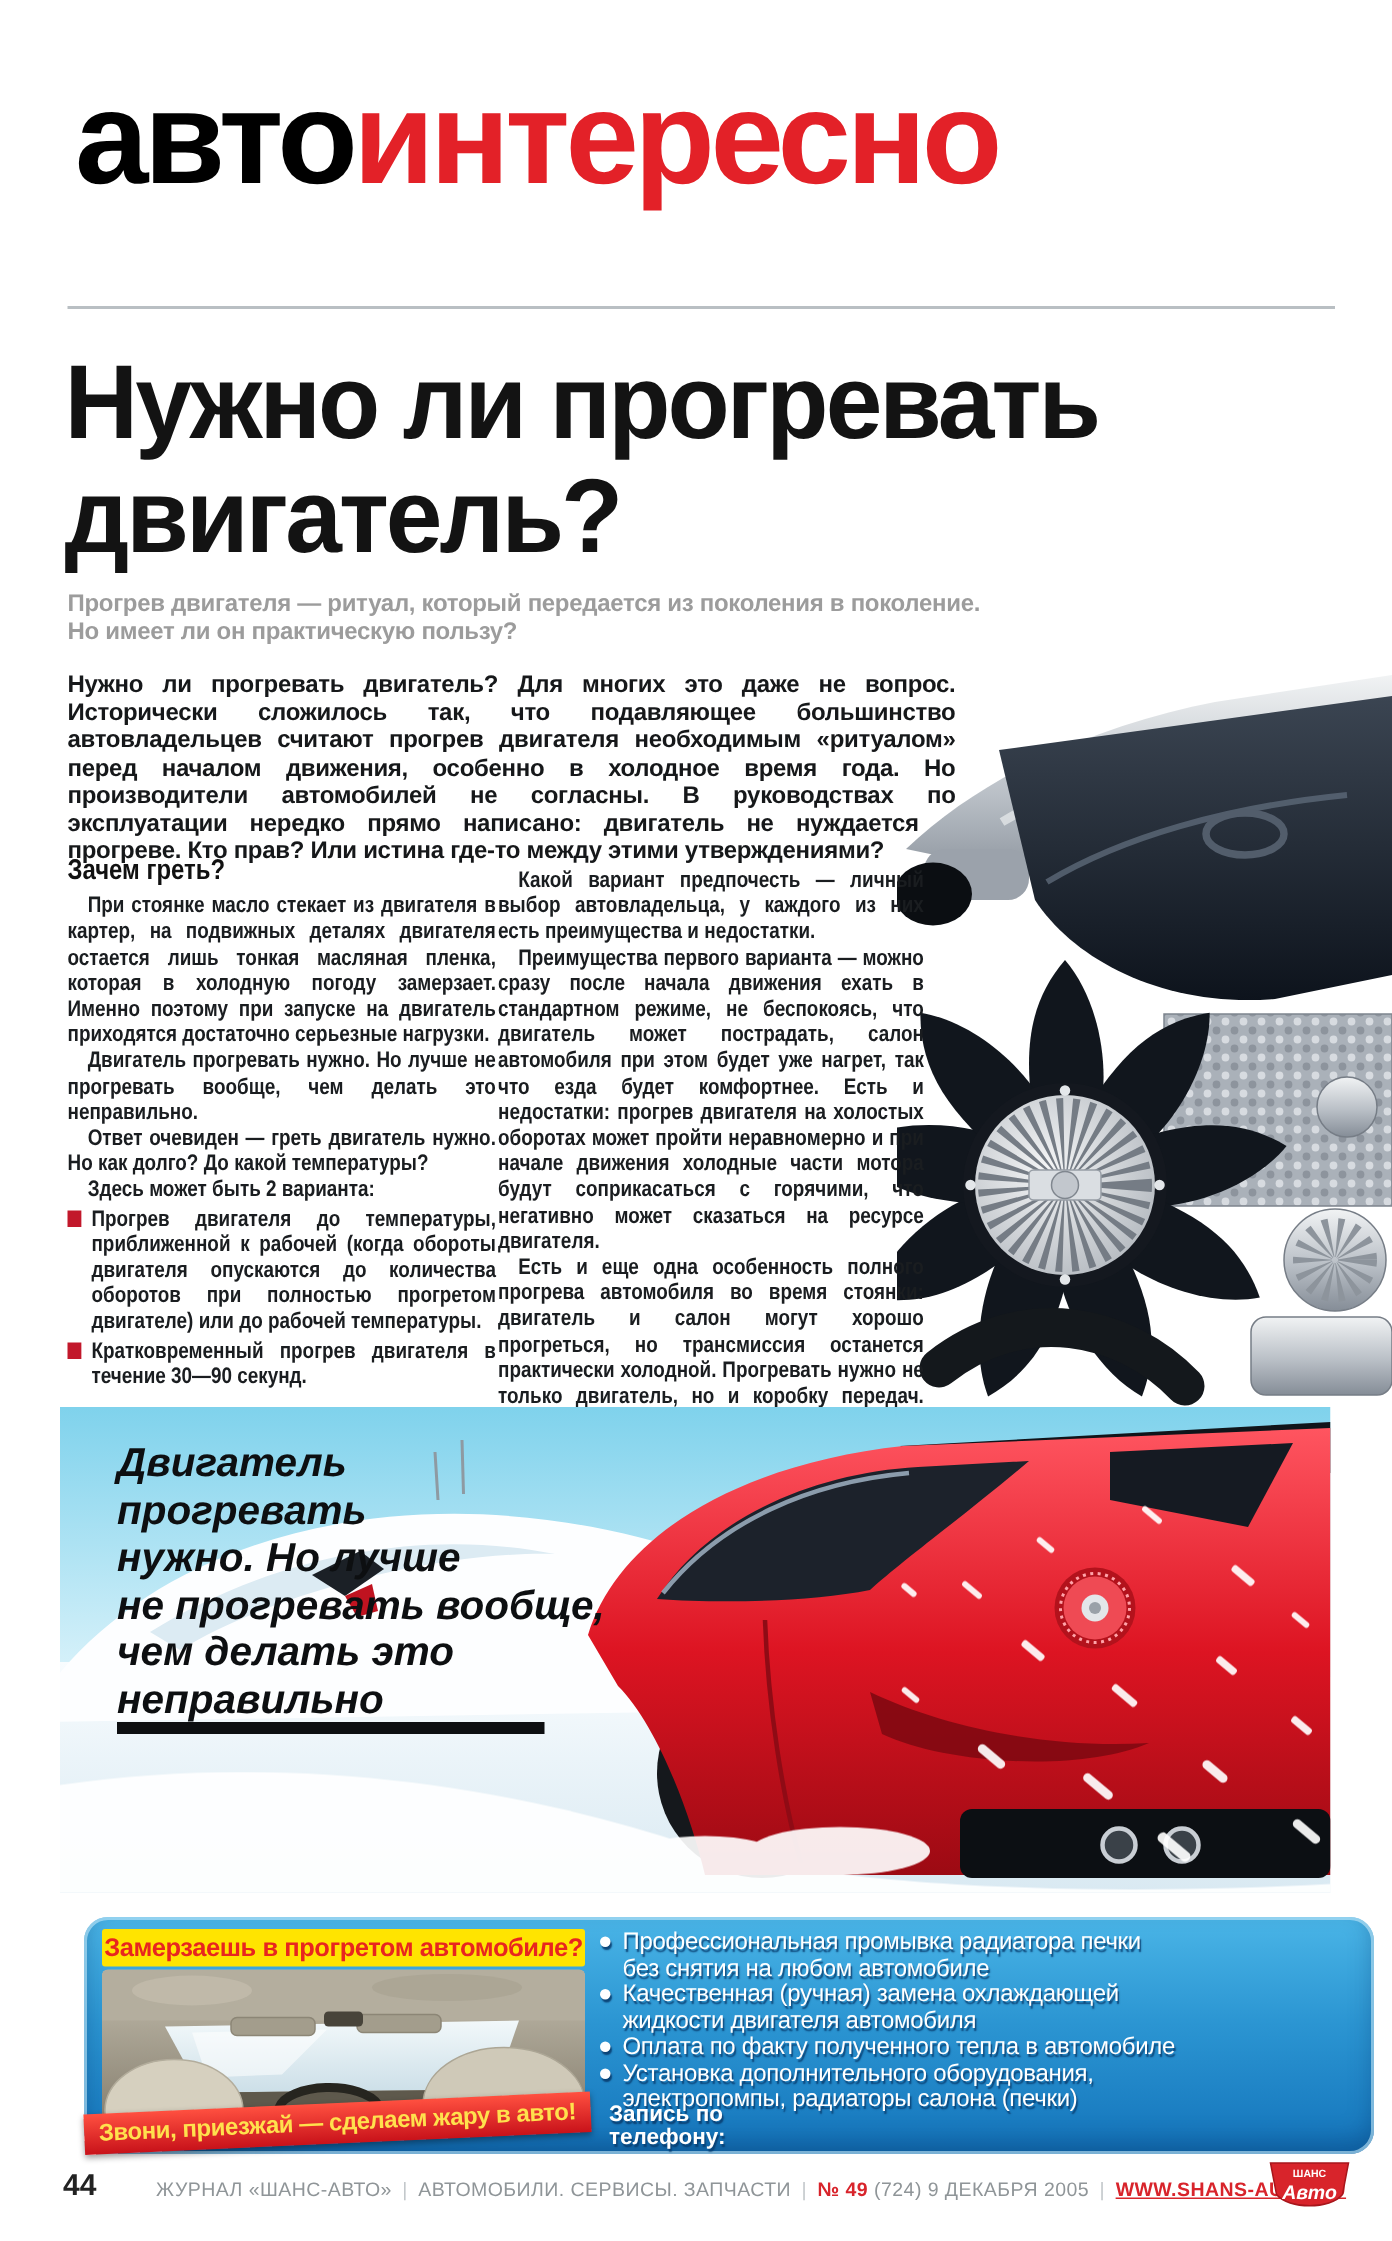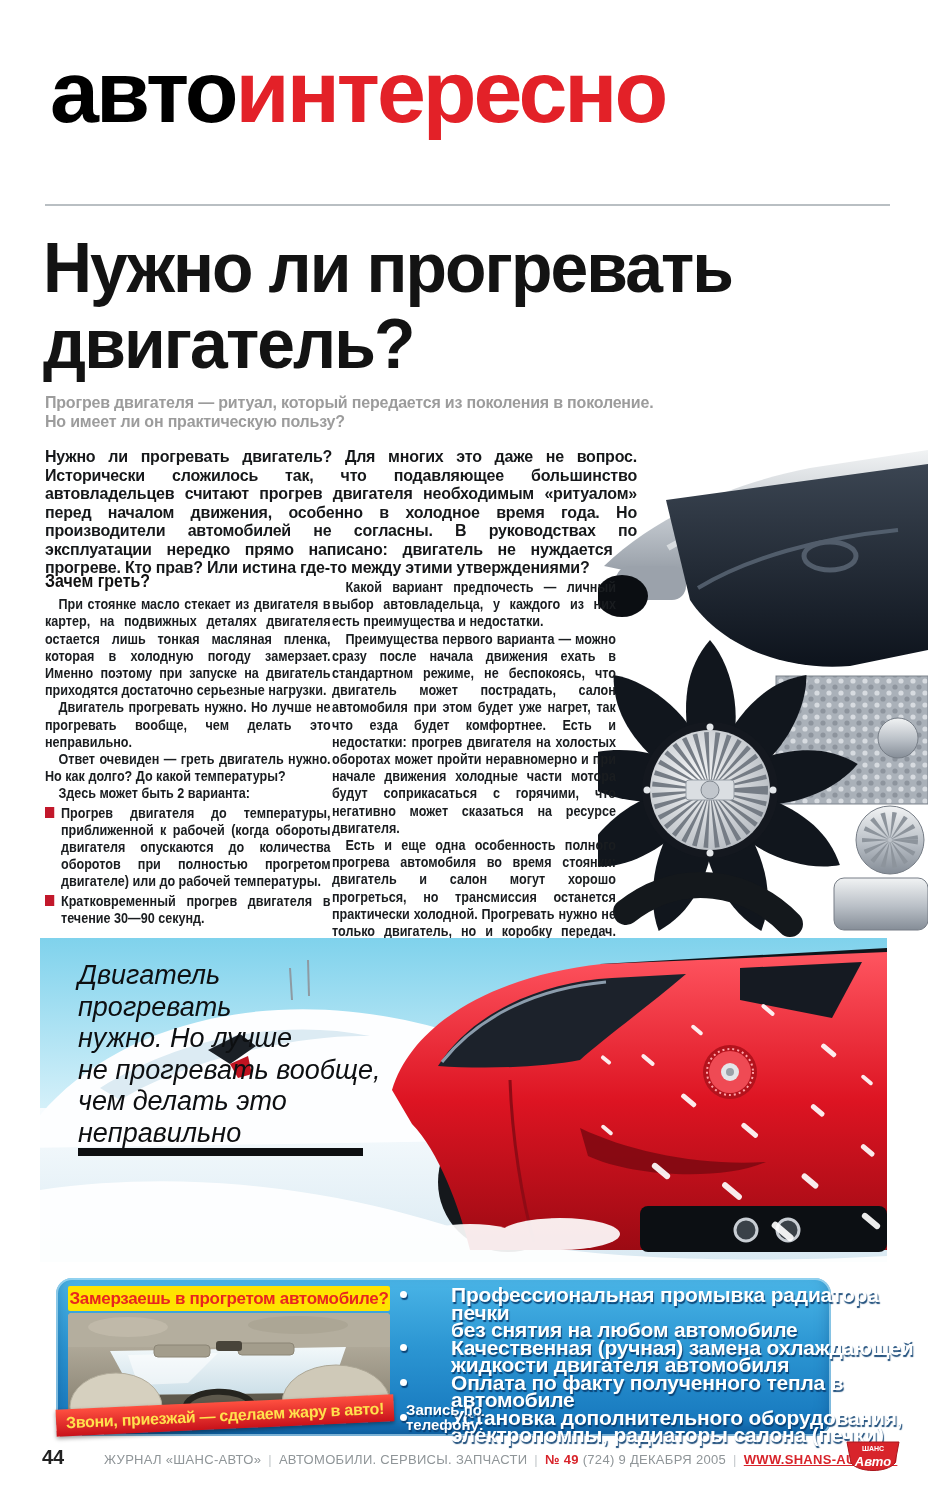--- a/index.html
+++ b/index.html
@@ -24,42 +24,42 @@
   .colL{left:45px;top:572px;width:340px;transform:scaleX(.84);transform-origin:left top;}
   .colR{left:332px;top:578px;width:338px;transform:scaleX(.84);transform-origin:left top;}
   .col{font-size:15px;font-weight:700;color:#1a1d20;line-height:17.2px;text-align:justify;}
   .colh{font-size:19px;font-weight:700;color:#111;margin:0 0 6px 0;}
   .para{margin:0;text-indent:16px;}
   .brow{display:flex;margin-top:2px;}
   .sq{width:11px;height:11px;background:#c2182b;margin:3px 8px 0 0;flex:none;}
   .btxt{text-align:justify;}
 
   
-  .quote{left:78px;top:960px;font-size:27px;font-weight:400;font-style:italic;color:#0d0f11;
+  .quote{left:78px;top:960px;font-size:27px;font-weight:700;font-style:italic;color:#0d0f11;
          line-height:1.17;white-space:pre-line;z-index:6;}
   .qbar{left:78px;top:1148px;width:285px;height:8px;background:#0d0f11;z-index:6;}
 
   
   .engine{left:598px;top:438px;width:330px;height:500px;}
   .photo{left:40px;top:938px;width:847px;height:324px;}
 
   
-  .ad{left:56px;top:1278px;width:775px;height:158px;border-radius:16px;
+  .ad{left:56px;top:1278px;width:860px;height:158px;border-radius:16px;
       background:linear-gradient(#4ab5e7 0%,#2b95d2 45%,#1474bb 100%);
       box-shadow:inset 0 0 0 2px rgba(195,233,250,.6), inset 0 -8px 16px rgba(0,40,90,.35);}
   .adhead{left:12px;top:8px;width:322px;height:25px;background:#ffe400;color:#e8251f;
           font-weight:700;font-size:17px;line-height:25px;text-align:center;letter-spacing:-.3px;
           border-radius:2px;}
   .cab{left:12px;top:35px;width:322px;height:106px;border-radius:4px;overflow:hidden;}
   .ribbon{left:0px;top:124px;width:338px;height:27px;background:linear-gradient(#ff5040,#c8121a);
           transform:rotate(-2.6deg);color:#ffe14d;font-weight:700;font-size:16px;line-height:27px;
           text-align:center;letter-spacing:-.3px;box-shadow:0 2px 4px rgba(0,0,0,.4);z-index:3;}
   .svcs{left:344px;top:8px;width:520px;}
-  .svc{display:flex;color:#fff;font-weight:700;font-size:21px;line-height:17.5px;
-       text-shadow:1px 2px 1px rgba(8,60,110,.9);white-space:pre-line;letter-spacing:-.2px;gap:36px;}
+  .svc{display:flex;color:#fff;font-weight:400;font-size:16px;line-height:17.5px;
+       text-shadow:1px 2px 1px rgba(8,60,110,.9);white-space:pre-line;letter-spacing:-.2px;}
   .dot{width:7px;height:7px;border-radius:50%;background:#fff;margin:5px 8px 0 0;flex:none;
        box-shadow:1px 2px 1px rgba(8,60,110,.9);}
   .plabel{left:350px;top:124px;font-size:15px;line-height:15px;color:#fff;font-weight:700;
           white-space:pre-line;text-shadow:1px 2px 1px rgba(8,60,110,.9);}
   .pnums{left:434px;top:118px;font-size:28px;color:#ffe400;font-weight:700;letter-spacing:.5px;
          text-shadow:2px 2px 0 rgba(8,60,110,.85);}
 
   
   .pageno{left:42px;top:1446px;font-size:20px;font-weight:700;color:#222;}
   .footline{left:104px;top:1452px;font-size:13px;color:#8f9598;letter-spacing:.3px;white-space:nowrap;}

